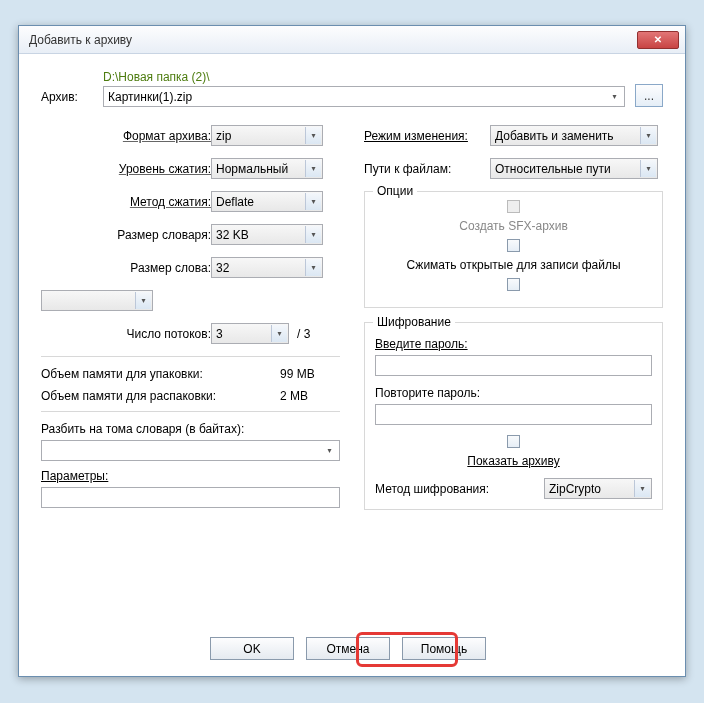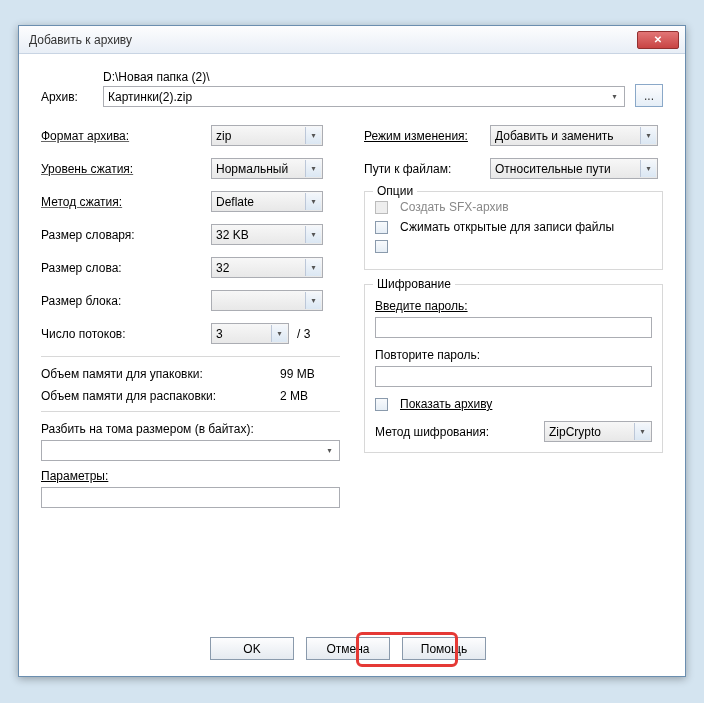--- a/index.html
+++ b/index.html
@@ -5,45 +5,45 @@
 * { box-sizing: border-box; font-family: 'Segoe UI', Tahoma, sans-serif; font-size: 12px; }
 body { margin: 0; background: #d4e4f0; width: 704px; height: 703px; position: relative; }
 .window { position: absolute; left: 18px; top: 25px; width: 668px; height: 652px; background: #fff; border: 1px solid #6b8eaf; box-shadow: 0 2px 8px rgba(0,0,0,0.3); }
 .titlebar { height: 28px; background: linear-gradient(#fdfdfe, #e8eef6); border-bottom: 1px solid #c8d4e3; display: flex; align-items: center; padding: 0 6px 0 10px; }
 .titlebar-text { flex: 1; color: #333; }
 .close-btn { width: 42px; height: 18px; background: linear-gradient(#e27676, #c84444); border: 1px solid #923030; border-radius: 2px; color: #fff; display: flex; align-items: center; justify-content: center; font-size: 10px; font-weight: bold; cursor: pointer; }
 .content { padding: 16px 22px 12px 22px; }
 .archive-row { display: flex; align-items: flex-end; gap: 10px; margin-bottom: 18px; }
 .archive-label { width: 52px; padding-bottom: 3px; }
 .archive-main { flex: 1; }
-.archive-path { color: #000000; margin-bottom: 2px; }
+.archive-path { color: #4d7c0f; margin-bottom: 2px; }
 .archive-select { width: 100%; height: 21px; border: 1px solid #abadb3; padding: 1px 4px; background: #fff; position: relative; display: flex; align-items: center; }
 .dd-arrow { position: absolute; right: 2px; top: 2px; width: 15px; height: 15px; display: flex; align-items: center; justify-content: center; font-size: 8px; color: #555; }
 .browse-btn { width: 28px; height: 23px; border: 1px solid #8aa8c8; background: linear-gradient(#fdfdfe,#e5eef7); display: flex; align-items: center; justify-content: center; color: #333; cursor: pointer; }
 .cols { display: flex; gap: 24px; }
 .col { flex: 1; }
-.frow { display: flex; align-items: center; margin-bottom: 12px; height: 21px; }
+.frow { display: flex; align-items: center; margin-bottom: 12px; height: 21px; text-align: right; }
 .frow .lbl { width: 170px; }
 .frow .lbl.u { text-decoration: underline; text-decoration-color: #666; }
 .select { flex: 1; height: 21px; border: 1px solid #abadb3; background: linear-gradient(#f7f7f7,#e8e8e8); padding: 1px 4px; position: relative; display: flex; align-items: center; }
 .select.w { width: 112px; flex: none; }
 .select.wr { width: 168px; flex: none; }
 .select .dd-arrow { background: linear-gradient(#f4f7fb,#dbe7f3); border-left: 1px solid #bcc7d8; width: 16px; height: 17px; right: 1px; top: 1px; }
 .after { margin-left: 8px; }
 .info-row { display: flex; margin-bottom: 8px; }
 .info-row .lbl { flex: 1; }
 .info-row .val { width: 60px; }
 .full-label { margin-bottom: 4px; margin-top: 8px; }
 .text-input { width: 100%; height: 21px; border: 1px solid #abadb3; background: #fff; padding: 1px 4px; display: flex; align-items: center; }
 .text-input.sel { position: relative; }
 .rcol-row { display: flex; align-items: center; margin-bottom: 12px; height: 21px; }
 .rcol-row .lbl { width: 126px; }
 .fieldset { border: 1px solid #d8d8d8; padding: 8px 10px 10px 10px; margin-bottom: 14px; position: relative; }
 .fieldset .legend { position: absolute; top: -8px; left: 8px; background: #fff; padding: 0 4px; }
-.chk-row { display: flex; align-items: center; margin-bottom: 6px; gap: 12px; }
+.chk-row { display: flex; align-items: center; margin-bottom: 6px; gap: 6px; flex-direction: column; }
 .chk { width: 13px; height: 13px; border: 1px solid #8a9aac; background: linear-gradient(#f8fafc,#e6eef6); flex-shrink: 0; }
 .chk.dis { border-color: #bbb; background: #eee; }
 .chk-row .dis-txt { color: #888; }
 .enc-label { margin-bottom: 4px; margin-top: 6px; }
 .enc-input { width: 100%; height: 21px; border: 1px solid #abadb3; background: #fff; margin-bottom: 10px; }
 .enc-method { display: flex; align-items: center; margin-top: 10px; }
 .enc-method .lbl { flex: 1; }
 .buttons { position: absolute; bottom: 16px; left: 0; right: 8px; display: flex; justify-content: center; gap: 12px; }
 .btn { width: 84px; height: 23px; border: 1px solid #8a9aac; background: linear-gradient(#fdfdfe,#e5eaf0); display: flex; align-items: center; justify-content: center; cursor: pointer; }
 .ok-highlight { position: absolute; border: 3px solid #e53935; border-radius: 6px; pointer-events: none; }
@@ -57,21 +57,21 @@
     <span class="titlebar-text">Добавить к архиву</span>
     <div class="close-btn">✕</div>
   </div>
   <div class="content">
 
     <div class="archive-row">
       <div class="archive-label">Архив:</div>
       <div class="archive-main">
         <div class="archive-path">D:\Новая папка (2)\</div>
         <div class="archive-select">
-          <span>Картинки(2).zip</span>
+          <span>Картинки(1).zip</span>
           <span class="dd-arrow">▾</span>
         </div>
       </div>
       <div class="browse-btn">...</div>
     </div>
 
     <div class="cols">
       <div class="col">
         <div class="frow">
             <span class="lbl u">Формат архива:</span>
@@ -102,21 +102,20 @@
             </div>
           </div>
         <div class="frow">
             <span class="lbl">Размер слова:</span>
             <div class="select w">
               <span>32</span>
               <span class="dd-arrow">▾</span>
             </div>
           </div>
         <div class="frow">
-            <span class="lbl">Размер блока:</span>
             <div class="select w">
               <span></span>
               <span class="dd-arrow">▾</span>
             </div>
           </div>
         <div class="frow">
             <span class="lbl">Число потоков:</span>
             <div class="select" style="width:78px;flex:none">
               <span>3</span>
               <span class="dd-arrow">▾</span>
@@ -126,21 +125,21 @@
         <div class="hr"></div>
         <div class="info-row">
             <span class="lbl">Объем памяти для упаковки:</span>
             <span class="val">99 MB</span>
           </div>
         <div class="info-row">
             <span class="lbl">Объем памяти для распаковки:</span>
             <span class="val">2 MB</span>
           </div>
         <div class="hr"></div>
-        <div class="full-label">Разбить на тома размером (в байтах):</div>
+        <div class="full-label">Разбить на тома словаря (в байтах):</div>
         <div class="text-input sel">
             <span class="dd-arrow">▾</span>
           </div>
         <div class="full-label u" style="text-decoration:underline">Параметры:</div>
         <div class="text-input"></div>
       </div>
 
       <div class="col">
         <div class="rcol-row">
             <span class="lbl u" style="text-decoration:underline">Режим изменения:</span>

